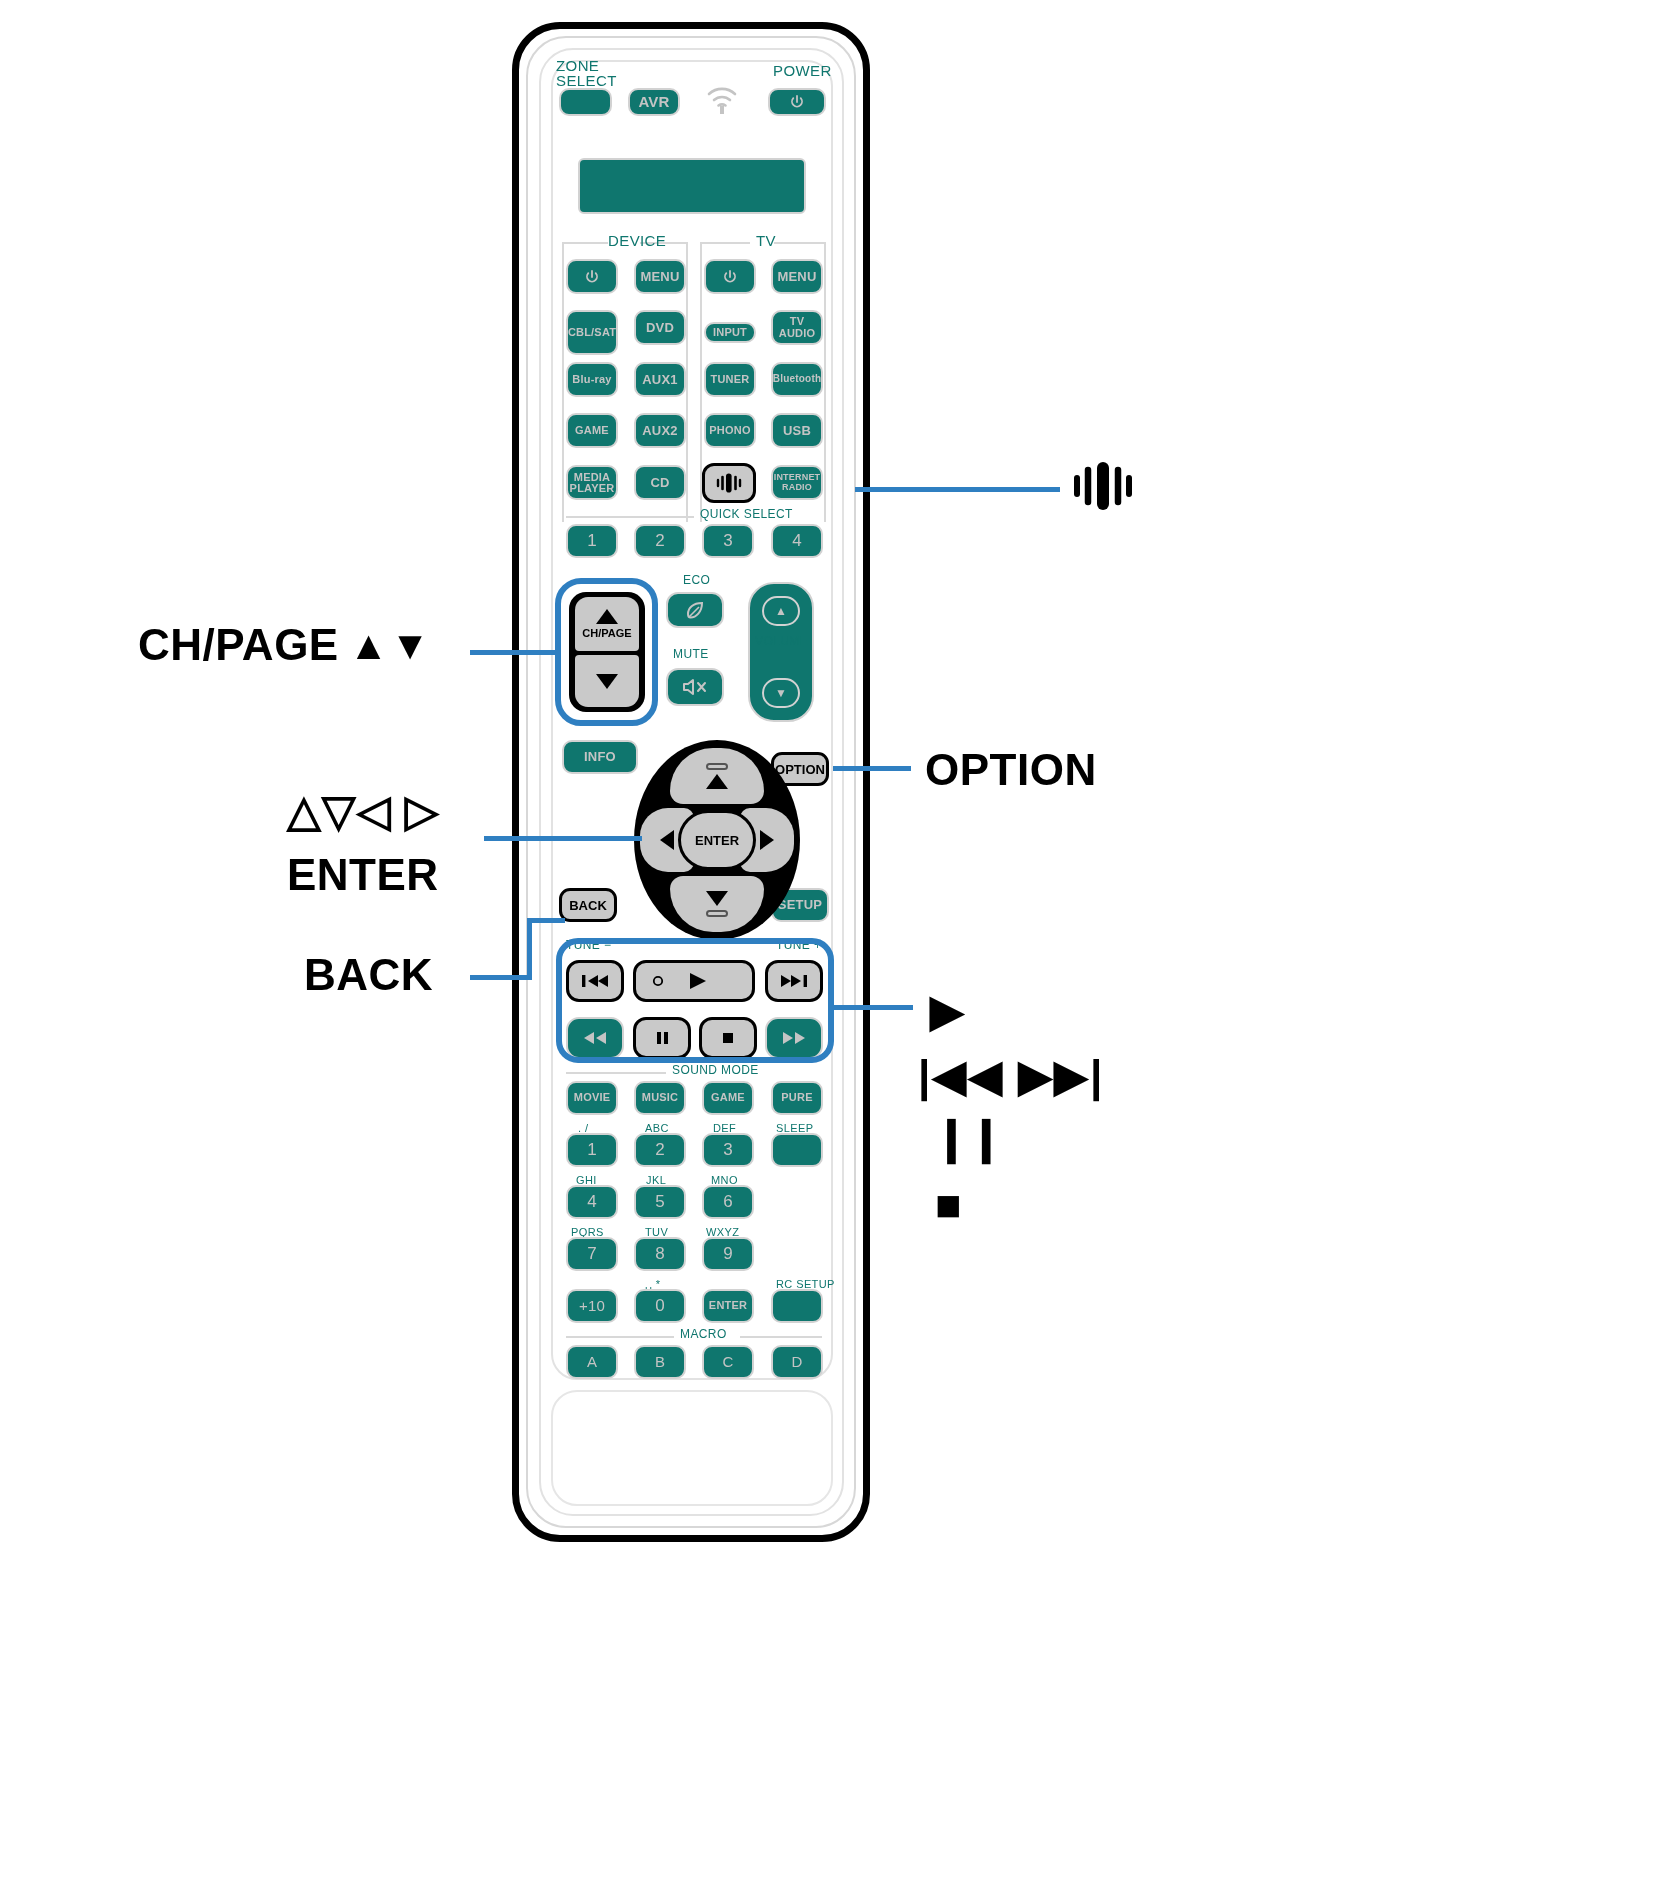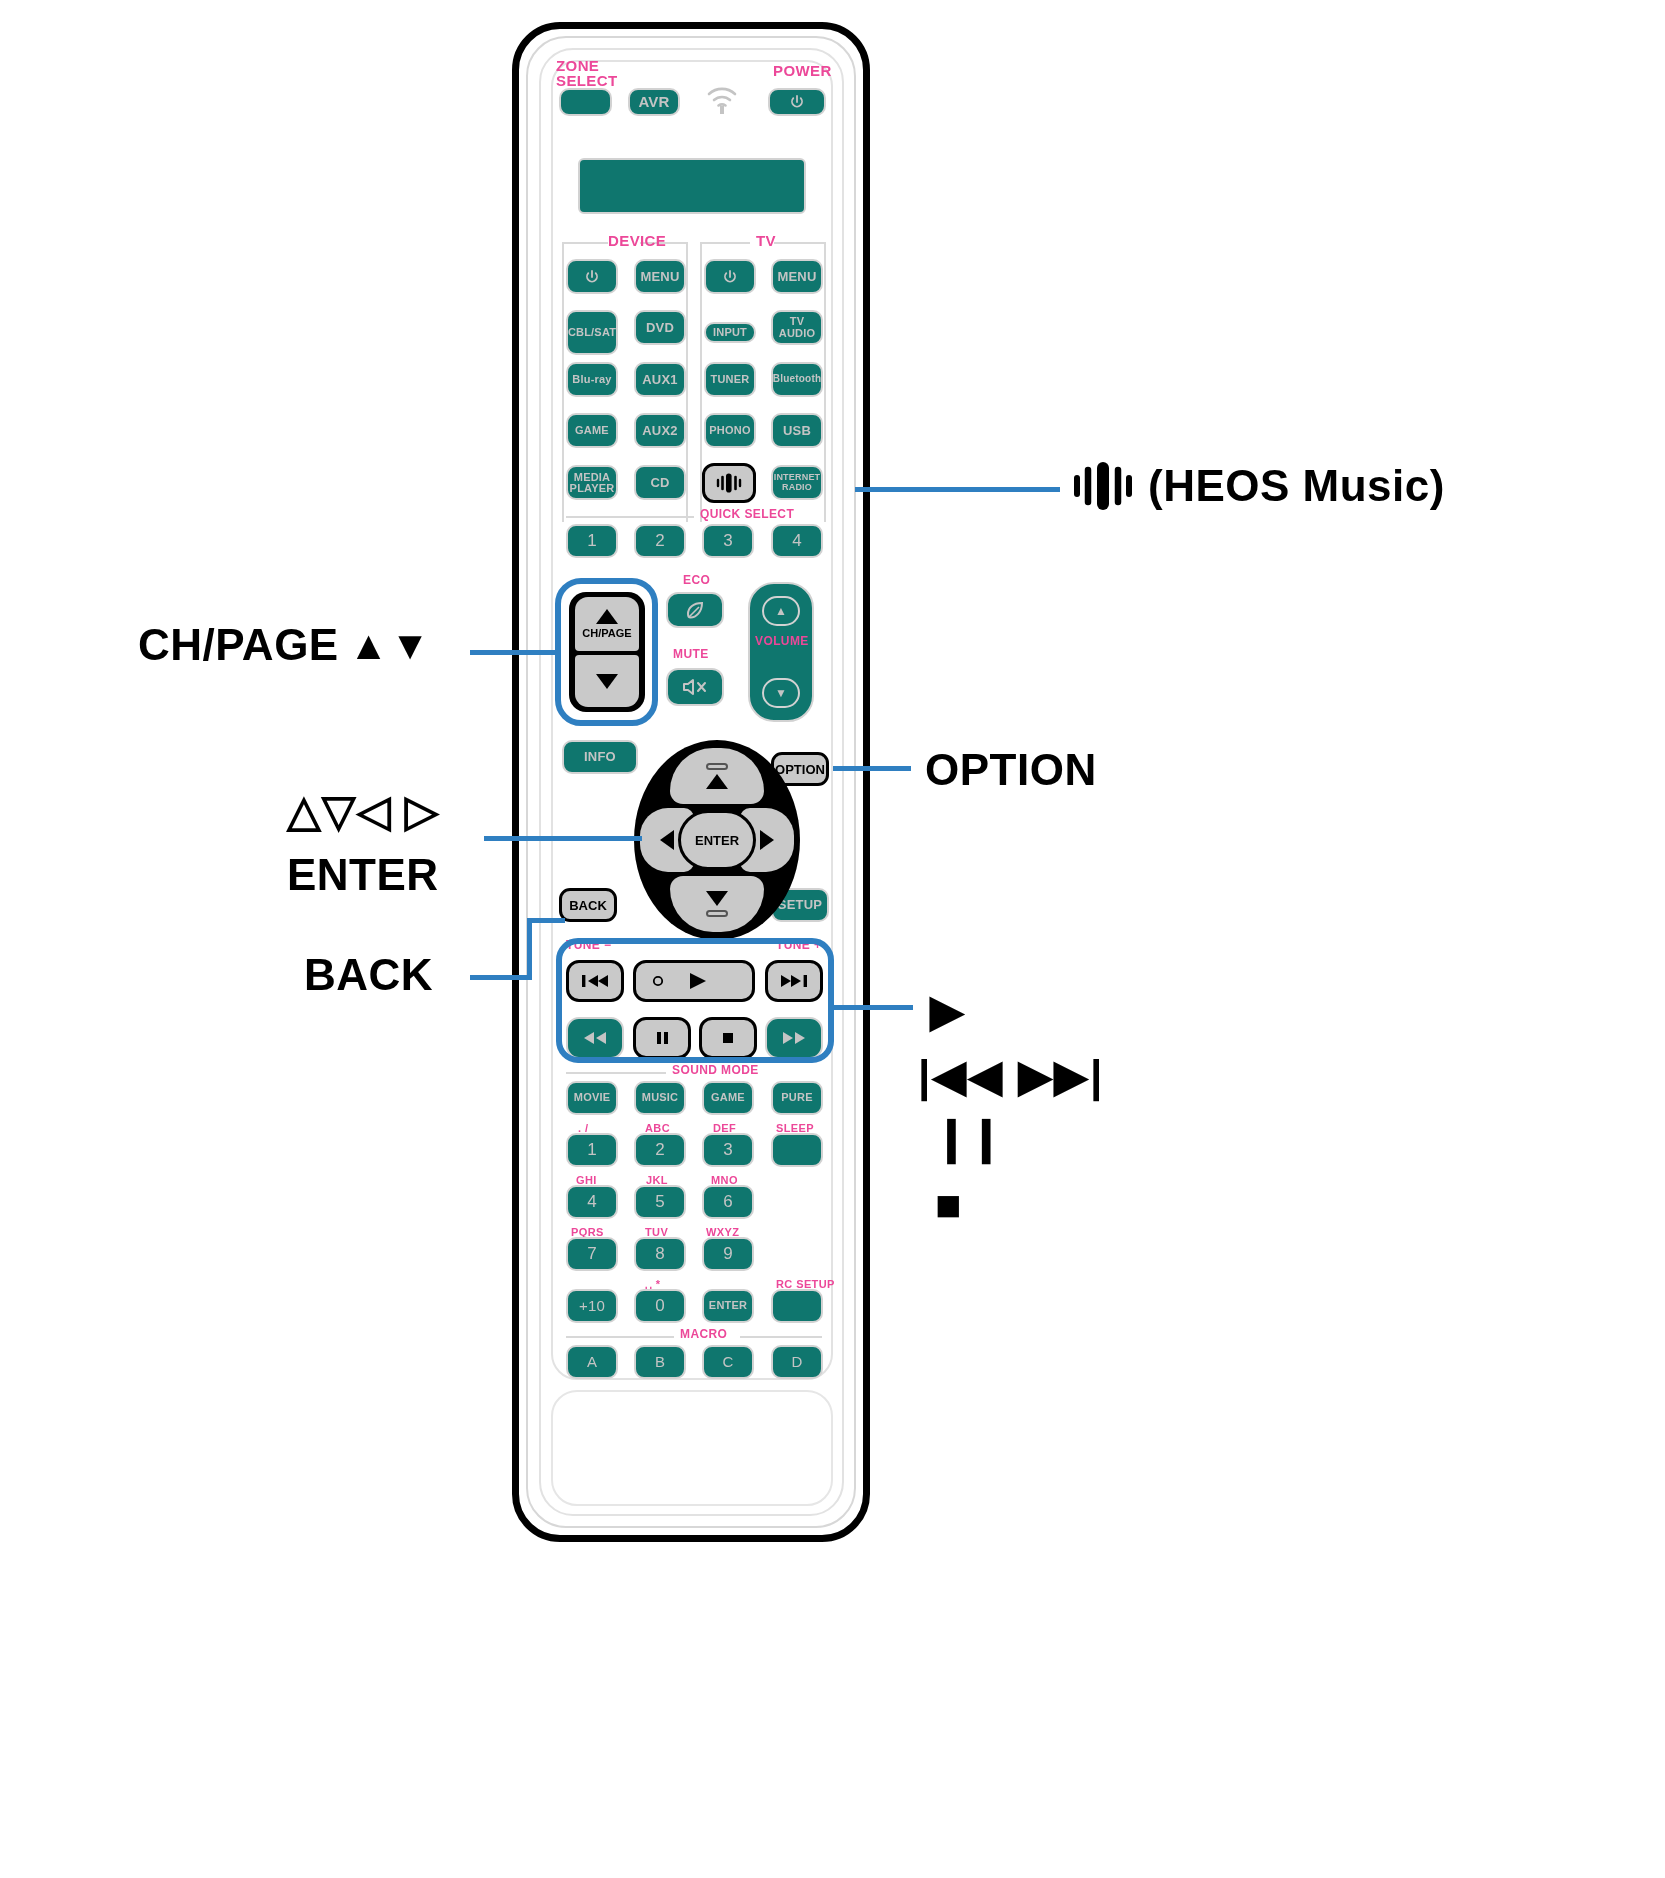--- a/index.html
+++ b/index.html
@@ -39,21 +39,21 @@
     border-radius:10px;
     color:#c4c4c4;
     font-size:15px;
     font-weight:700;
     letter-spacing:.2px;
     line-height:1.04;
     background:#0f766e;
   }
   .key.sm{font-size:13px;}
   .key.xs{font-size:11px;}
-  .grouplabel{color:#ec4899;font-size:15px;font-weight:700;letter-spacing:.4px;}
+  .grouplabel{color:#0f766e;font-size:15px;font-weight:400;letter-spacing:.4px;}
   .grouplabel.tiny{font-size:12px;}
   .hairline{background:#d8d8d8;}
 
   
   .key-hi{
     box-sizing:border-box;
     background:#c9c9c9;
     border:3px solid #000;
     border-radius:11px;
     color:#000;
@@ -371,21 +371,20 @@
 <div class="abs blue-stroke" style="left:833px;top:1005px;width:80px;height:5px;"></div>
 
 <div class="abs" style="left:1072px;top:458px;display:flex;align-items:center;gap:14px;">
   <svg width="62" height="56" viewBox="0 0 62 56">
     <path d="M5 20 L5 36" stroke="#000" stroke-width="6" stroke-linecap="round"></path>
     <path d="M16 12 L16 44" stroke="#000" stroke-width="6.5" stroke-linecap="round"></path>
     <rect x="25" y="4" width="12" height="48" rx="6" fill="#000"></rect>
     <path d="M46 12 L46 44" stroke="#000" stroke-width="6.5" stroke-linecap="round"></path>
     <path d="M57 20 L57 36" stroke="#000" stroke-width="6" stroke-linecap="round"></path>
   </svg>
-  <span class="callout big">(HEOS Music)</span>
 </div>
 
 <div class="abs" style="left:138px;top:620px;display:flex;align-items:center;gap:10px;">
   <span class="callout big">CH/PAGE</span>
   <span class="callout big" style="font-size:40px;letter-spacing:-2px;">▲</span>
   <span class="callout big" style="font-size:40px;letter-spacing:-2px;margin-left:-6px;">▼</span>
 </div>
 
 <div class="abs callout" style="left:287px;top:785px;font-size:44px;letter-spacing:1px;">△▽◁ ▷</div>
 <div class="abs callout big" style="left:287px;top:850px;">ENTER</div>

